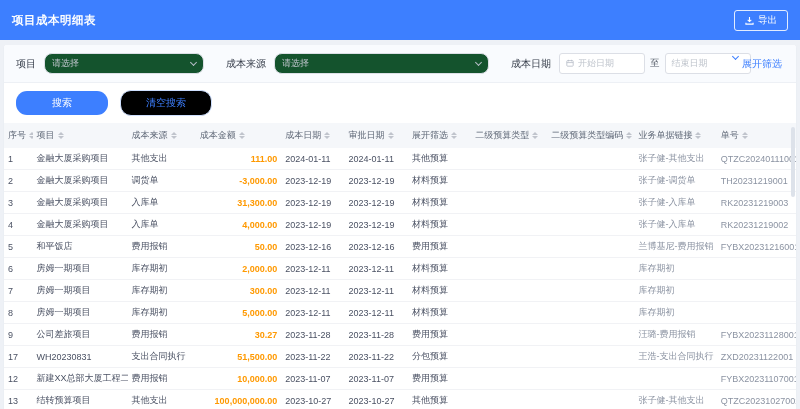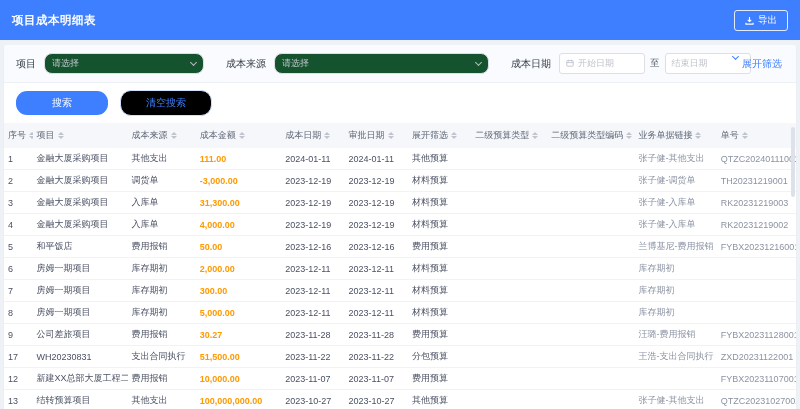--- a/index.html
+++ b/index.html
@@ -74,21 +74,21 @@
   table { width: 100%; border-collapse: collapse; table-layout: fixed; font-size: 9px; }
   thead th {
     background: #f5f7fa; color: #5f6877; font-weight: normal;
     text-align: left; padding: 6px 4px; white-space: nowrap; overflow: hidden;
     cursor: pointer;
   }
   tbody td {
     padding: 4px 4px; border-bottom: 1px solid #f1f2f5;
     color: #4a5163; white-space: nowrap; overflow: hidden;
   }
-  td.amount { color: #ff9900; font-weight: bold; }
+  td.amount { color: #ff9900; font-weight: bold; text-align: right; }
   td.muted { color: #8b93a2; }
   .sorter { display: inline-flex; flex-direction: column; margin-left: 3px; vertical-align: middle; }
   .sorter i { display: block; width: 0; height: 0; border-left: 3px solid transparent; border-right: 3px solid transparent; }
   .sorter .up { border-bottom: 3.5px solid #c0c4cc; margin-bottom: 1.5px; }
   .sorter .dn { border-top: 3.5px solid #c0c4cc; }
   
   .vscroll-track { position: absolute; right: 0; top: 0; bottom: 0; width: 6px; }
   .vscroll-thumb { position: absolute; right: 1px; top: 4px; width: 4px; height: 70px; border-radius: 2px; background: #dde2ea; }
 </style>
 </head>

